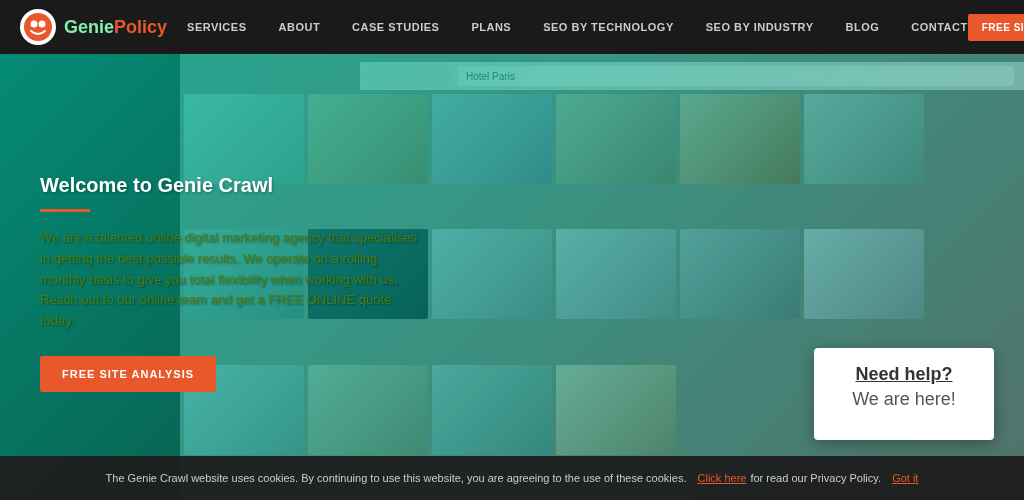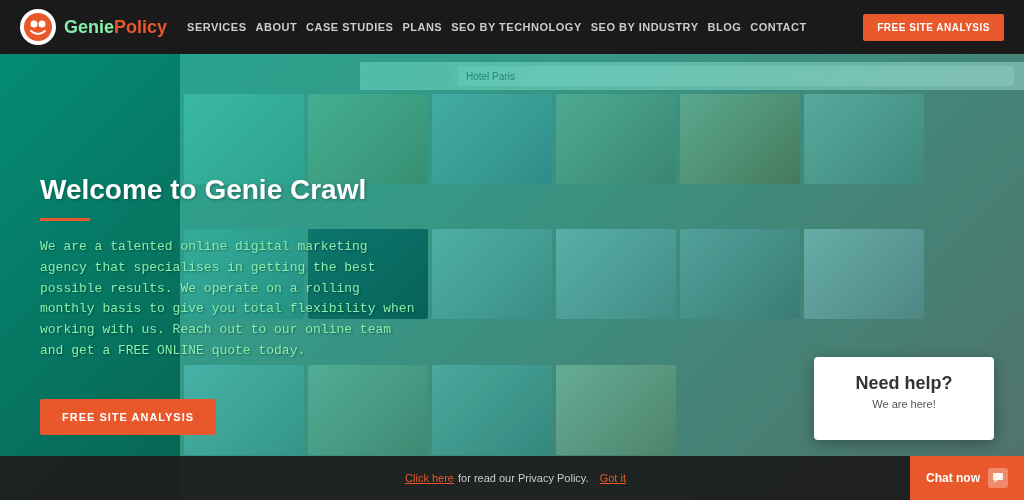--- a/index.html
+++ b/index.html
@@ -32,21 +32,21 @@
     #logo-icon svg { width: 28px; height: 28px; }
     #logo-text {
       font-size: 18px;
       font-weight: bold;
       color: #fff;
     }
     #logo-text span { color: #86efac; }
     #nav-links {
       display: flex;
       align-items: flex-end;
-      gap: 9px;
+      gap: 32px;
       flex: 1;
     }
     .nav-link {
       color: #ccc;
       font-size: 11px;
       font-weight: bold;
       text-transform: uppercase;
       letter-spacing: 0.5px;
       cursor: pointer;
       white-space: nowrap;
@@ -138,39 +138,38 @@
 
     
     #hero-content {
       position: absolute;
       left: 40px;
       top: 120px;
       z-index: 10;
       max-width: 380px;
     }
     #hero-title {
-      font-size: 28px;
+      font-size: 20px;
       font-weight: bold;
       color: #fff;
       margin-bottom: 12px;
       text-shadow: 1px 1px 3px rgba(0,0,0,0.3);
     }
     #hero-underline {
       width: 50px;
       height: 3px;
       background: #e8582a;
       margin-bottom: 16px;
     }
     #hero-description {
       font-size: 13px;
-      color: #86efac;
+      color: #4d7c0f;
       line-height: 1.6;
-      margin-bottom: 37px;
+      margin-bottom: 24px;
       text-shadow: 1px 1px 2px rgba(0,0,0,0.4);
-      font-family: Liberation Mono, monospace;
     }
     #hero-cta {
       background: #e8582a;
       color: #fff;
       font-size: 11px;
       font-weight: bold;
       text-transform: uppercase;
       padding: 12px 22px;
       border: none;
       cursor: pointer;
@@ -189,23 +188,24 @@
       padding: 16px;
       z-index: 20;
       box-shadow: 0 4px 15px rgba(0,0,0,0.3);
       text-align: center;
     }
     #help-title {
       font-size: 18px;
       font-weight: bold;
       color: #333;
       margin-bottom: 4px;
+      text-decoration: underline;
     }
     #help-subtitle {
-      font-size: 11px;
+      font-size: 18px;
       color: #555;
       margin-bottom: 14px;
     }
     #chat-button {
       background: #e8582a;
       color: #fff;
       font-size: 10px;
       font-weight: bold;
       text-transform: uppercase;
       padding: 10px 20px;
@@ -370,29 +370,21 @@
   </div>
 
   <div id="help-widget">
     <div id="help-title">Need help?</div>
     <div id="help-subtitle">We are here!</div>
   </div>
 
 </section>
 
 <div id="cookie-bar">
+  <span>The Genie Crawl website uses cookies. By continuing to use this website, you are agreeing to the use of these cookies.</span>
   &nbsp;
   <a>Click here</a>
   <span>for read our Privacy Policy.</span>
   &nbsp;
   <a>Got it</a>
 
   
-  <div id="chat-tab" style="position:absolute; right:0; bottom:0; height:44px; background:#e8582a; display:flex; align-items:center; padding:0 16px; gap:8px;">
-    <span id="chat-tab-text" style="color:#fff; font-size:12px; font-weight:bold;">Chat now</span>
-    <div id="chat-tab-icon" style="width:20px;height:20px;background:rgba(255,255,255,0.3);border-radius:3px;display:flex;align-items:center;justify-content:center;">
-      <svg width="12" height="12" viewBox="0 0 12 12" fill="white">
-        <rect x="1" y="1" width="10" height="7" rx="1" fill="white" opacity="0.9"></rect>
-        <polygon points="3,8 1,11 6,8" fill="white" opacity="0.9"></polygon>
-      </svg>
-    </div>
-  </div>
 </div>
 
 </body></html>

